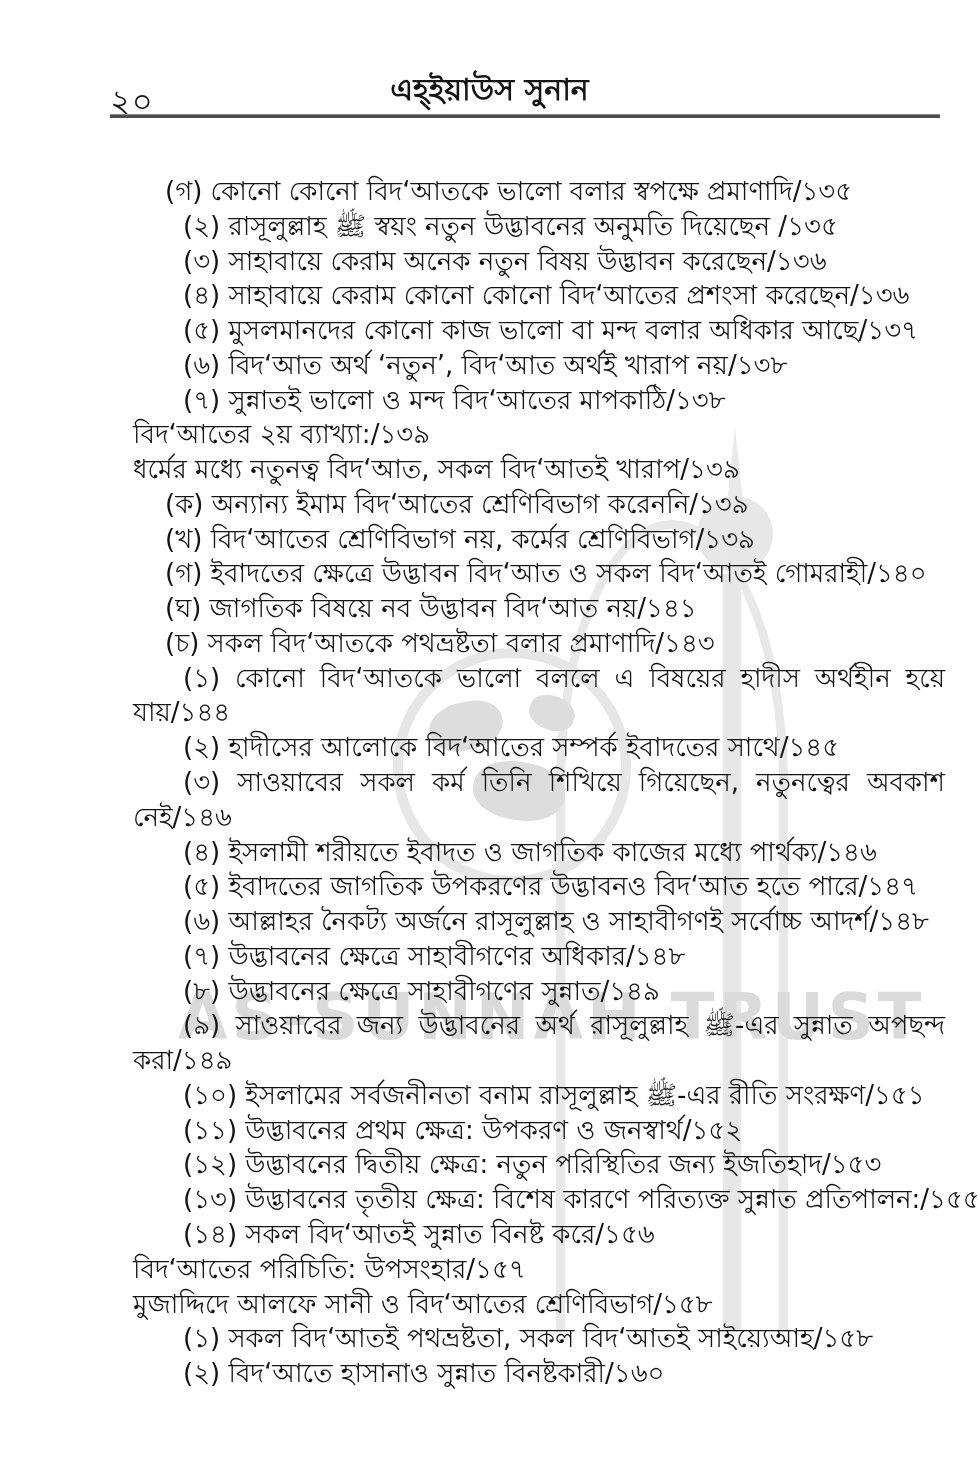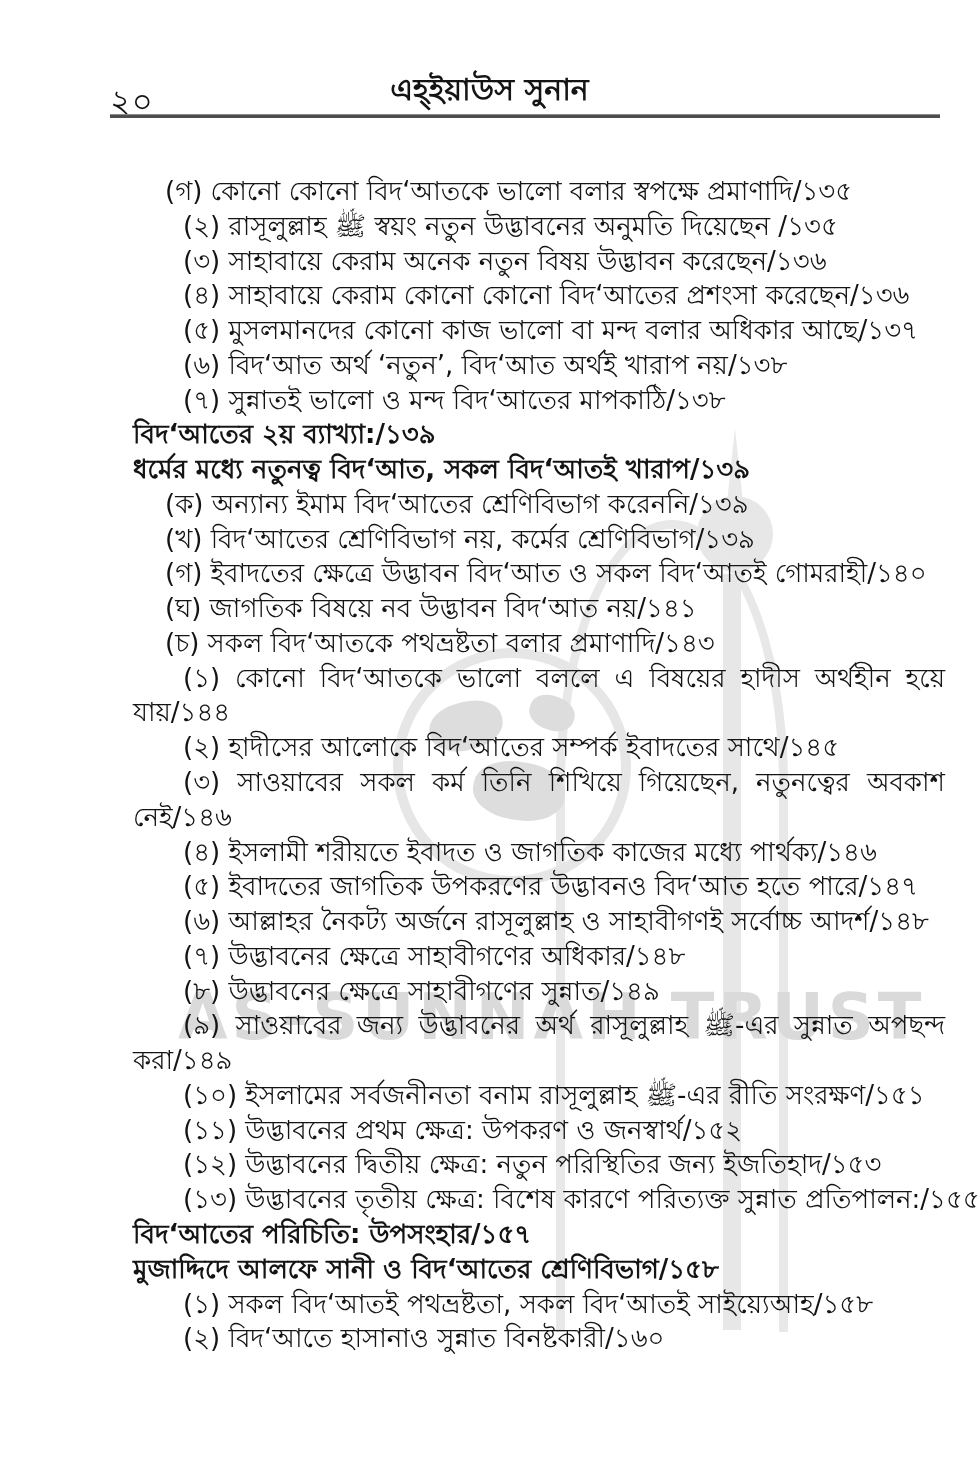--- a/index.html
+++ b/index.html
@@ -36,21 +36,21 @@
               font-size:30px; font-weight:bold; }
   .rule     { position:absolute; left:110px; top:114px; width:830px; height:3px;
               background:#4d4d4d; border-top:1px solid #8a8a8a; }
 
   
   .toc { position:absolute; left:133px; top:126px; width:812px;margin-top:48px; }
   .line { height:34.78px; line-height:34.78px; font-size:26px; white-space:nowrap; }
   .ind-flush  { padding-left:0; }
   .ind-letter { padding-left:32px; }
   .ind-num    { padding-left:50px; }
-  .bold { font-weight:bold; }
+  .bold { font-weight:normal; }
   .justify { white-space:normal; text-align:justify; text-align-last:justify; }
 </style>
 </head>
 <body>
 
 <div class="page">
 
   <div class="watermark">
     <div class="wm-spike"></div>
     <div class="wm-ball"></div>
@@ -95,20 +95,21 @@
         <div class="line ind-num">(৫) ইবাদতের জাগতিক উপকরণের উদ্ভাবনও বিদ‘আত হতে পারে/১৪৭</div>
         <div class="line ind-num">(৬) আল্লাহর নৈকট্য অর্জনে রাসূলুল্লাহ ও সাহাবীগণই সর্বোচ্চ আদর্শ/১৪৮</div>
         <div class="line ind-num">(৭) উদ্ভাবনের ক্ষেত্রে সাহাবীগণের অধিকার/১৪৮</div>
         <div class="line ind-num">(৮) উদ্ভাবনের ক্ষেত্রে সাহাবীগণের সুন্নাত/১৪৯</div>
         <div class="line ind-num justify">(৯) সাওয়াবের জন্য উদ্ভাবনের অর্থ রাসূলুল্লাহ ﷺ-এর সুন্নাত অপছন্দ</div>
         <div class="line ind-flush">করা/১৪৯</div>
         <div class="line ind-num">(১০) ইসলামের সর্বজনীনতা বনাম রাসূলুল্লাহ ﷺ-এর রীতি সংরক্ষণ/১৫১</div>
         <div class="line ind-num">(১১) উদ্ভাবনের প্রথম ক্ষেত্র: উপকরণ ও জনস্বার্থ/১৫২</div>
         <div class="line ind-num">(১২) উদ্ভাবনের দ্বিতীয় ক্ষেত্র: নতুন পরিস্থিতির জন্য ইজতিহাদ/১৫৩</div>
         <div class="line ind-num">(১৩) উদ্ভাবনের তৃতীয় ক্ষেত্র: বিশেষ কারণে পরিত্যক্ত সুন্নাত প্রতিপালন:/১৫৫</div>
+        <div class="line ind-num">(১৪) সকল বিদ‘আতই সুন্নাত বিনষ্ট করে/১৫৬</div>
         <div class="line ind-flush bold">বিদ‘আতের পরিচিতি: উপসংহার/১৫৭</div>
         <div class="line ind-flush bold">মুজাদ্দিদে আলফে সানী ও বিদ‘আতের শ্রেণিবিভাগ/১৫৮</div>
         <div class="line ind-num">(১) সকল বিদ‘আতই পথভ্রষ্টতা, সকল বিদ‘আতই সাইয়্যেআহ/১৫৮</div>
         <div class="line ind-num">(২) বিদ‘আতে হাসানাও সুন্নাত বিনষ্টকারী/১৬০</div>
       </main>
   </div>
 
 </div>
 
 </body></html>

